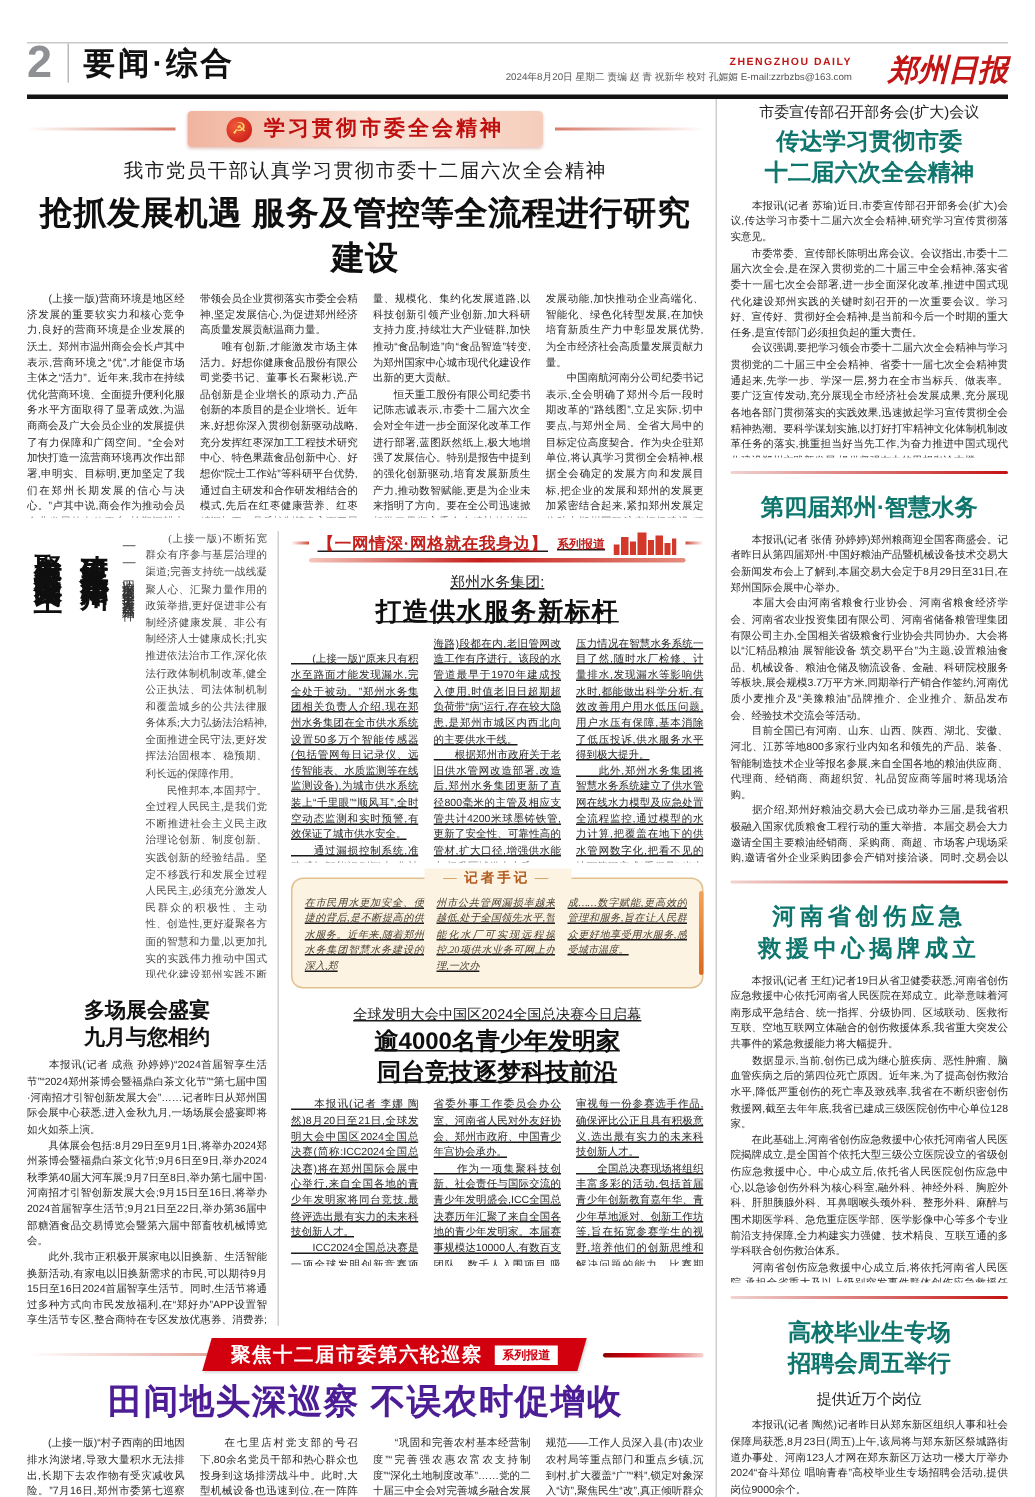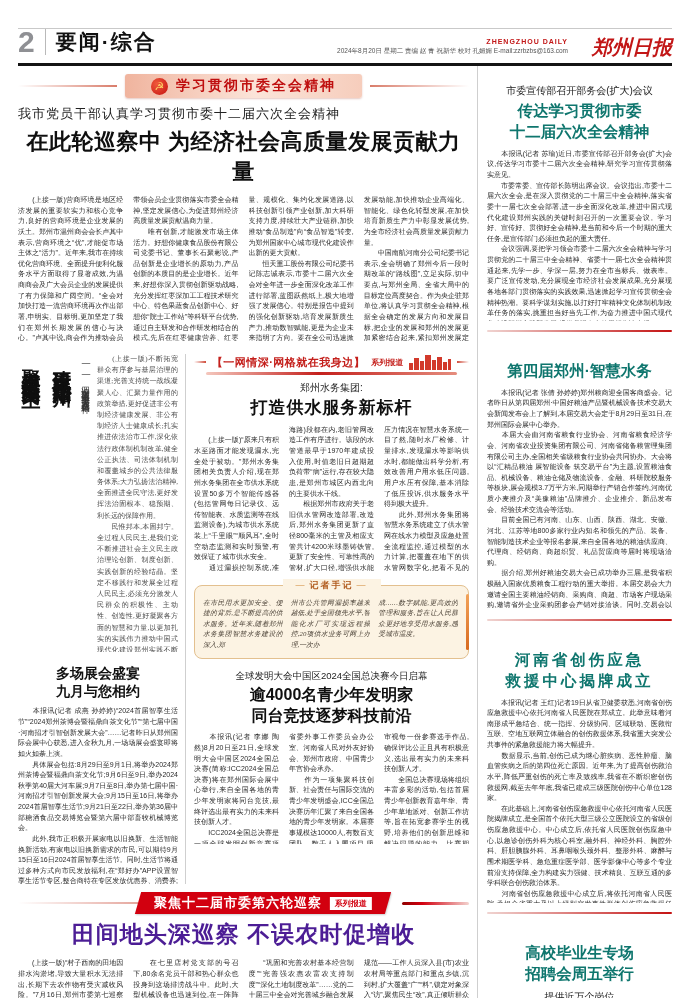--- a/index.html
+++ b/index.html
@@ -31,31 +31,31 @@
   .banner-row { display:flex; align-items:center; gap:8px; margin-top:8px; }
   .banner-line { flex:1; height:2px; background:linear-gradient(90deg,#fff,#d97c6a); }
   .banner-line.r { background:linear-gradient(90deg,#d97c6a,#fff); }
   .party-banner { display:flex; align-items:center; gap:8px; padding:3px 26px;
     background:linear-gradient(90deg,#f0b49e,#fbe4d9 55%,#f6cdbc); border-radius:3px;
     box-shadow:0 1px 2px rgba(150,40,20,.25); }
   .emblem { width:17px; height:17px; border-radius:50%;
     background:radial-gradient(circle at 35% 35%, #f05a3c, #c40f0f); color:#ffd766;
     display:flex; align-items:center; justify-content:center; font-size:11px; line-height:1; }
   .party-banner-text { font-size:14px; font-weight:bold; color:#bf0f0f; letter-spacing:2px; }
-  .kicker { text-align:left; font-size:13px; color:#222; margin-top:7px; letter-spacing:1px; }
+  .kicker { text-align:center; font-size:13px; color:#222; margin-top:7px; letter-spacing:1px; }
   .headline-xl { text-align:center; font-size:22px; font-weight:bold; letter-spacing:.5px;
                  color:#0f0f0f; margin-top:4px; }
   .cols { display:flex; gap:10px; margin-top:8px; }
   .cols .c { flex:1; font-size:7px; line-height:1.52; text-align:justify; color:#2a2a2a;
              white-space:pre-line; overflow:hidden; }
   .top-cols { height:150px; }
   
   .rowB { display:flex; margin-top:9px; }
   .left-sub { width:168px; padding-right:7px; border-right:1px solid #cfcfcf; }
-  .mid-sub { width:283px; padding-left:8px; }
+  .mid-sub { width:283px; padding-left:8px;text-decoration:underline; }
   
   .opinion { display:flex; gap:5px; height:298px; }
   .vline { writing-mode:vertical-rl; text-orientation:upright; font-weight:bold;
            font-size:19px; color:#0f0f0f; letter-spacing:2px; }
   .vsub { writing-mode:vertical-rl; text-orientation:upright; font-size:8.5px; color:#333;
           letter-spacing:1px; padding-top:4px; }
   .op-body { width:92px; font-family:"Liberation Serif","DejaVu Serif",serif; font-size:7px;
              line-height:1.6; color:#4a4a4a; text-align:justify; white-space:pre-line; overflow:hidden; }
   
   .expo { margin-top:12px; }
@@ -100,21 +100,21 @@
             align-items:center; gap:8px; box-shadow:1px 1px 2px rgba(0,0,0,.2); }
   .ribbon > * { transform:skewX(16deg); }
   .ribbon-text { color:#fff; font-size:13px; font-weight:bold; letter-spacing:1px; white-space:nowrap; }
   .ribbon-tag { background:#fff; color:#d2000f; font-size:8px; font-weight:bold; padding:1px 5px; }
   .ribbon-tail { flex:1; height:3px; margin-left:14px;
                  background:linear-gradient(90deg,#8f0000,#d2000f 30%,#f3d3cf); border-radius:2px; }
   .h-xl2 { text-align:center; font-size:23px; font-weight:bold; letter-spacing:1px;
            color:#4c1d95; margin-top:6px; }
   .bottom-cols { height:96px; margin-top:8px; }
   
-  .rail-art { padding-top:18px; }
+  .rail-art { padding-top:2px; }
   .rail-kicker { text-align:center; font-size:10px; color:#222; }
   .rail-headline { text-align:center; font-size:15.5px; font-weight:bold; line-height:1.35;
                    color:#0f766e; margin-top:3px; }
   .rail-headline.spread { letter-spacing:3px; }
   .rail-subhead { text-align:center; font-size:10px; color:#222; margin-top:6px; }
   .rail-body { margin-top:6px; font-size:7px; line-height:1.52; text-align:justify;
                color:#2a2a2a; white-space:pre-line; overflow:hidden; }
   .rail-sep { height:2px; background:linear-gradient(90deg,#f0d4d1,#c41212);
               margin:9px 0 8px 0; border-radius:1px; }
   
@@ -147,21 +147,21 @@
       <div class="banner-row">
         <span class="banner-line"></span>
         <span class="party-banner">
           <span class="emblem">☭</span>
           <span class="party-banner-text">学习贯彻市委全会精神</span>
         </span>
         <span class="banner-line r"></span>
       </div>
 
       <div class="kicker">我市党员干部认真学习贯彻市委十二届六次全会精神</div>
-      <div class="headline-xl">在此轮巡察中 为经济社会高质量发展贡献力量</div>
+      <div class="headline-xl">抢抓发展机遇 服务及管控等全流程进行研究建设</div>
 
       <div class="cols top-cols">
         <div class="c">　　(上接一版)营商环境是地区经济发展的重要软实力和核心竞争力,良好的营商环境是企业发展的沃土。郑州市温州商会会长卢其中表示,营商环境之“优”,才能促市场主体之“活力”。近年来,我市在持续优化营商环境、全面提升便利化服务水平方面取得了显著成效,为温商商会及广大会员企业的发展提供了有力保障和广阔空间。“全会对加快打造一流营商环境再次作出部署,申明实、目标明,更加坚定了我们在郑州长期发展的信心与决心。”卢其中说,商会作为推动会员企业发展的有效平台,长期深耕中原大地,积极优化产业布局,精准赋能市场机遇,为会员企业拓展发展空间与领域,将</div>
         <div class="c">带领会员企业贯彻落实市委全会精神,坚定发展信心,为促进郑州经济高质量发展贡献温商力量。
 　　唯有创新,才能激发市场主体活力。好想你健康食品股份有限公司党委书记、董事长石聚彬说,产品创新是企业增长的原动力,产品创新的本质目的是企业增长。近年来,好想你深入贯彻创新驱动战略,充分发挥红枣深加工工程技术研究中心、特色果蔬食品创新中心、好想你“院士工作站”等科研平台优势,通过自主研发和合作研发相结合的模式,先后在红枣健康营养、红枣精深加工、品质控制等多方面开展了重点课题研究,成效明显。好想你将全面贯彻落实全会精神,坚持走高质</div>
         <div class="c">量、规模化、集约化发展道路,以科技创新引领产业创新,加大科研支持力度,持续壮大产业链群,加快推动“食品制造”向“食品智造”转变,为郑州国家中心城市现代化建设作出新的更大贡献。
 　　恒天重工股份有限公司纪委书记陈志诚表示,市委十二届六次全会对全年进一步全面深化改革工作进行部署,蓝图跃然纸上,极大地增强了发展信心。特别是报告中提到的强化创新驱动,培育发展新质生产力,推动数智赋能,更是为企业未来指明了方向。要在全公司迅速掀起学习贯彻市委全会精神的热潮,凝心聚力,真抓实干,切实把全会精神落实到具体行动中,抢抓发展机遇,聚力科技创新,激活</div>
         <div class="c">发展动能,加快推动企业高端化、智能化、绿色化转型发展,在加快培育新质生产力中彰显发展优势,为全市经济社会高质量发展贡献力量。
 　　中国南航河南分公司纪委书记表示,全会明确了郑州今后一段时期改革的“路线图”,立足实际,切中要点,与郑州全局、全省大局中的目标定位高度契合。作为央企驻郑单位,将认真学习贯彻全会精神,根据全会确定的发展方向和发展目标,把企业的发展和郑州的发展更加紧密结合起来,紧扣郑州发展定位助力郑州国际航空枢纽建设,积极参与和服务郑州国际物流枢纽组团建设和国家中心城市现代化建设。</div>
       </div>

